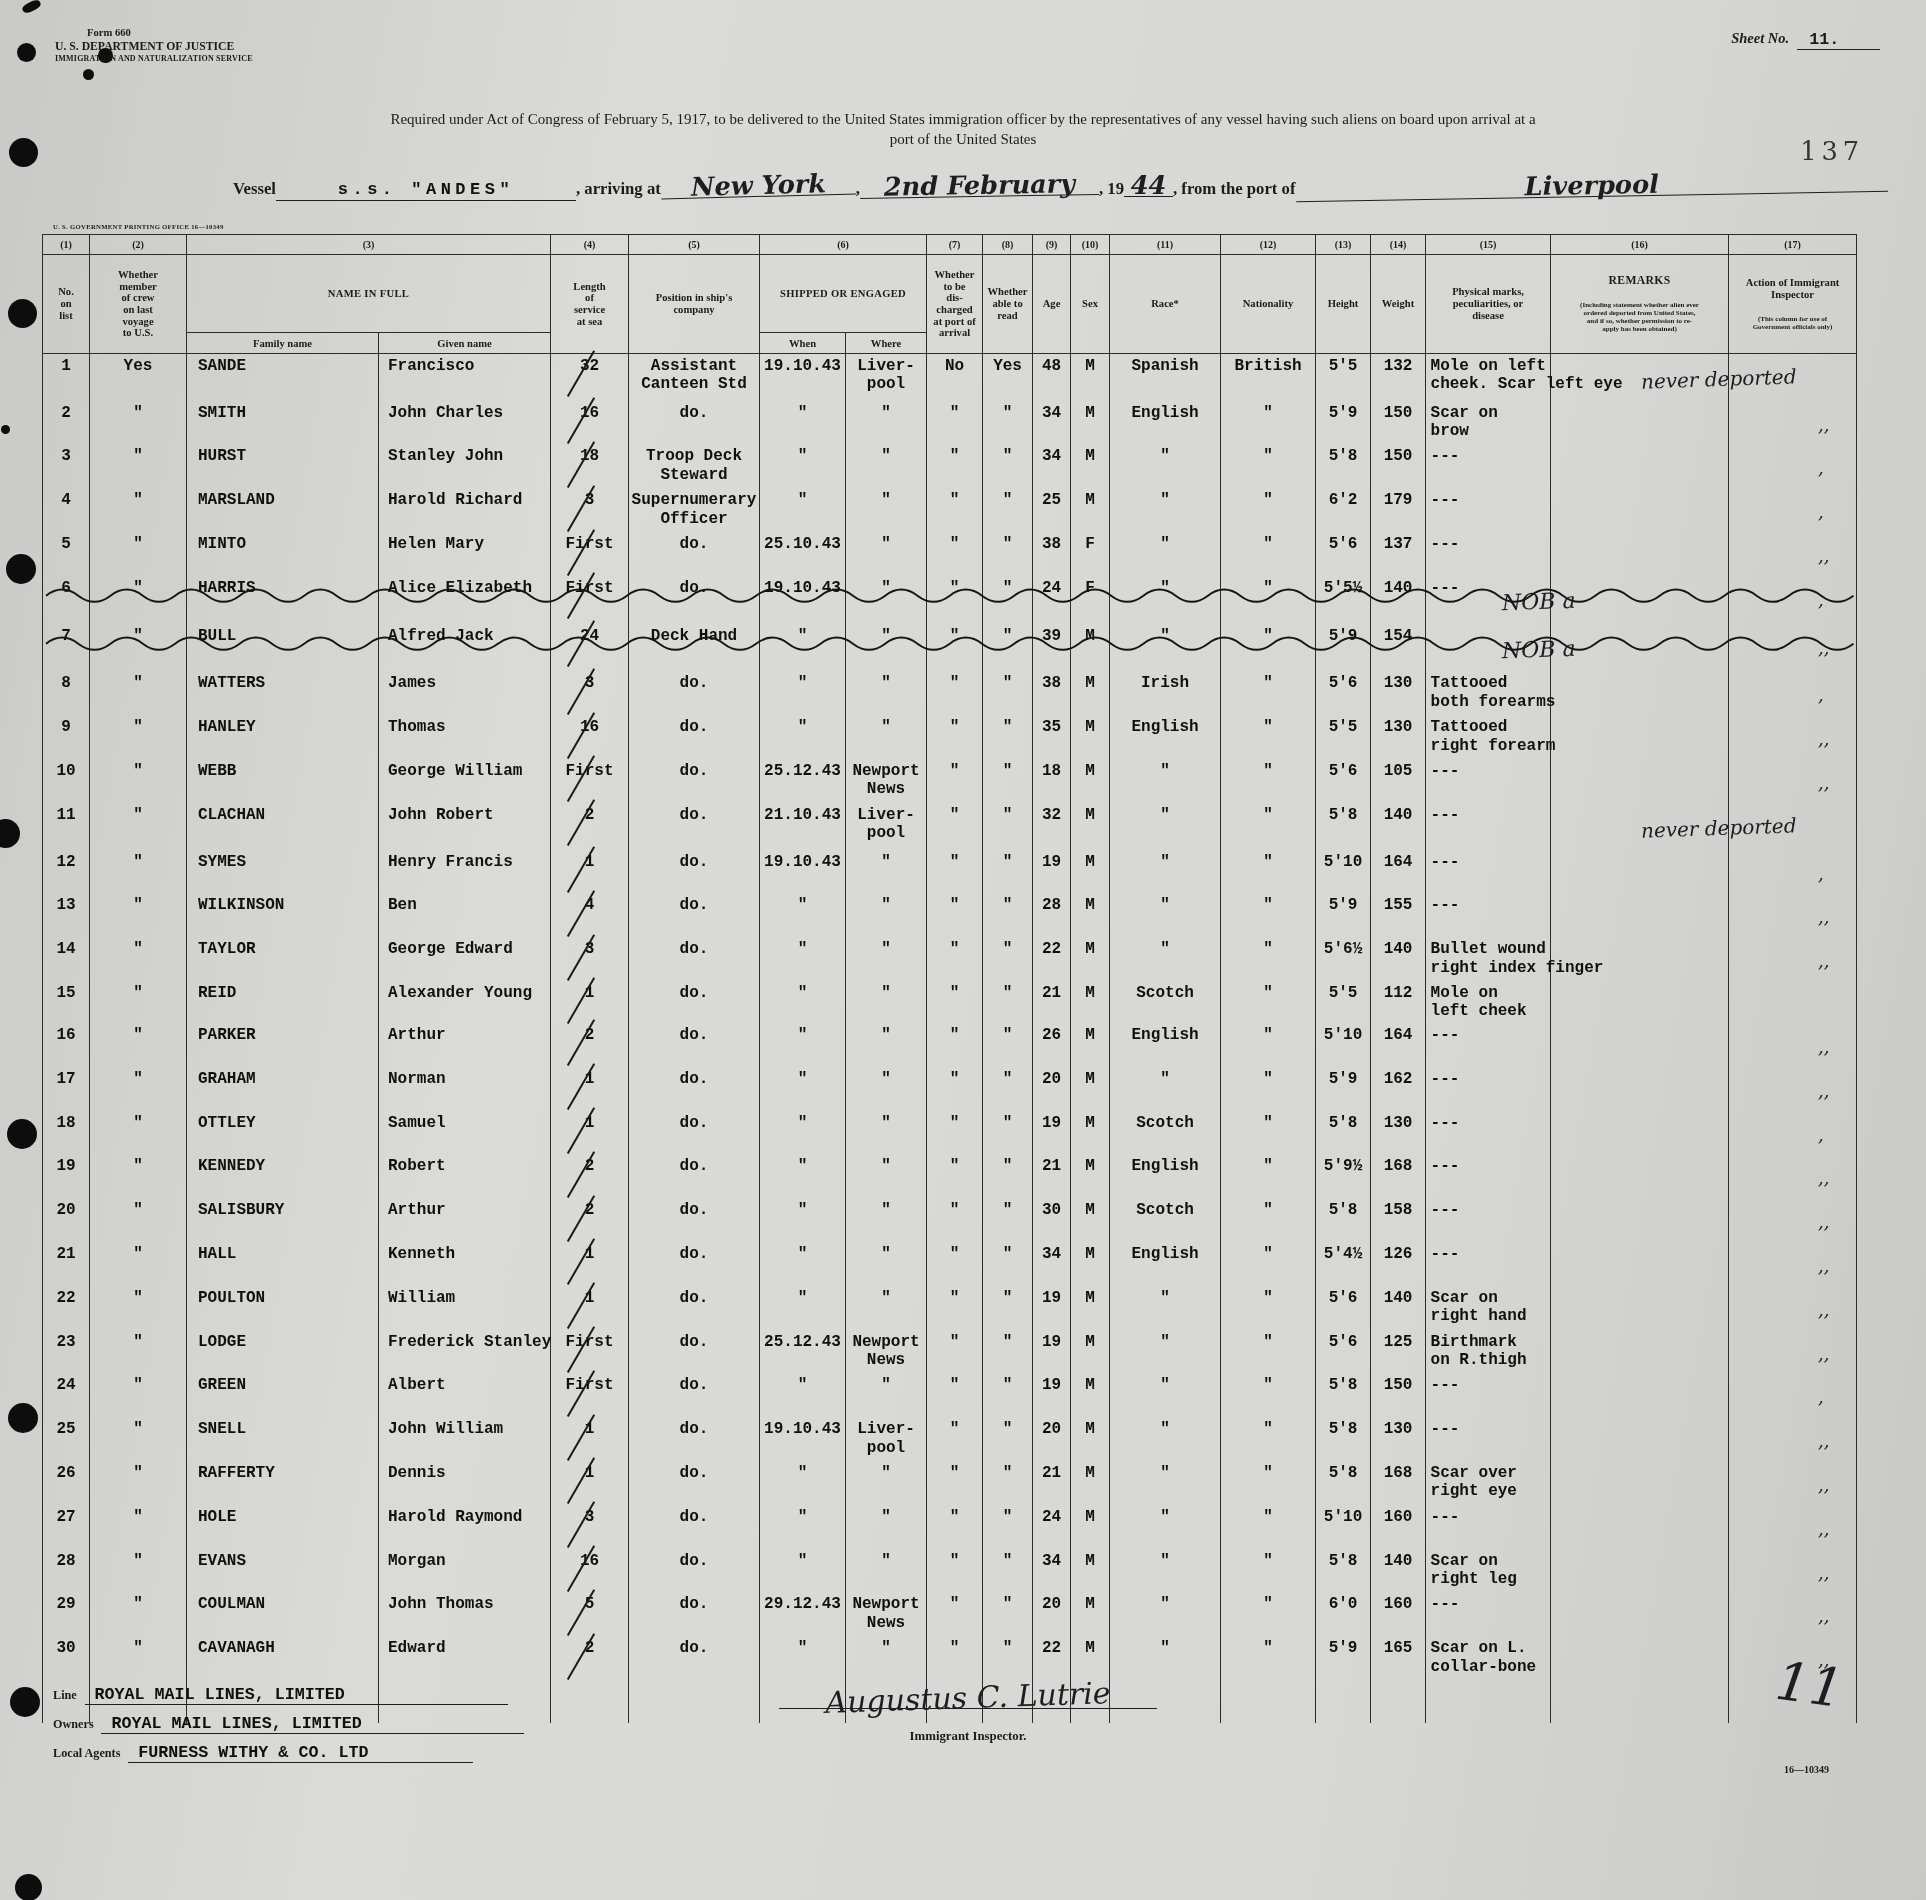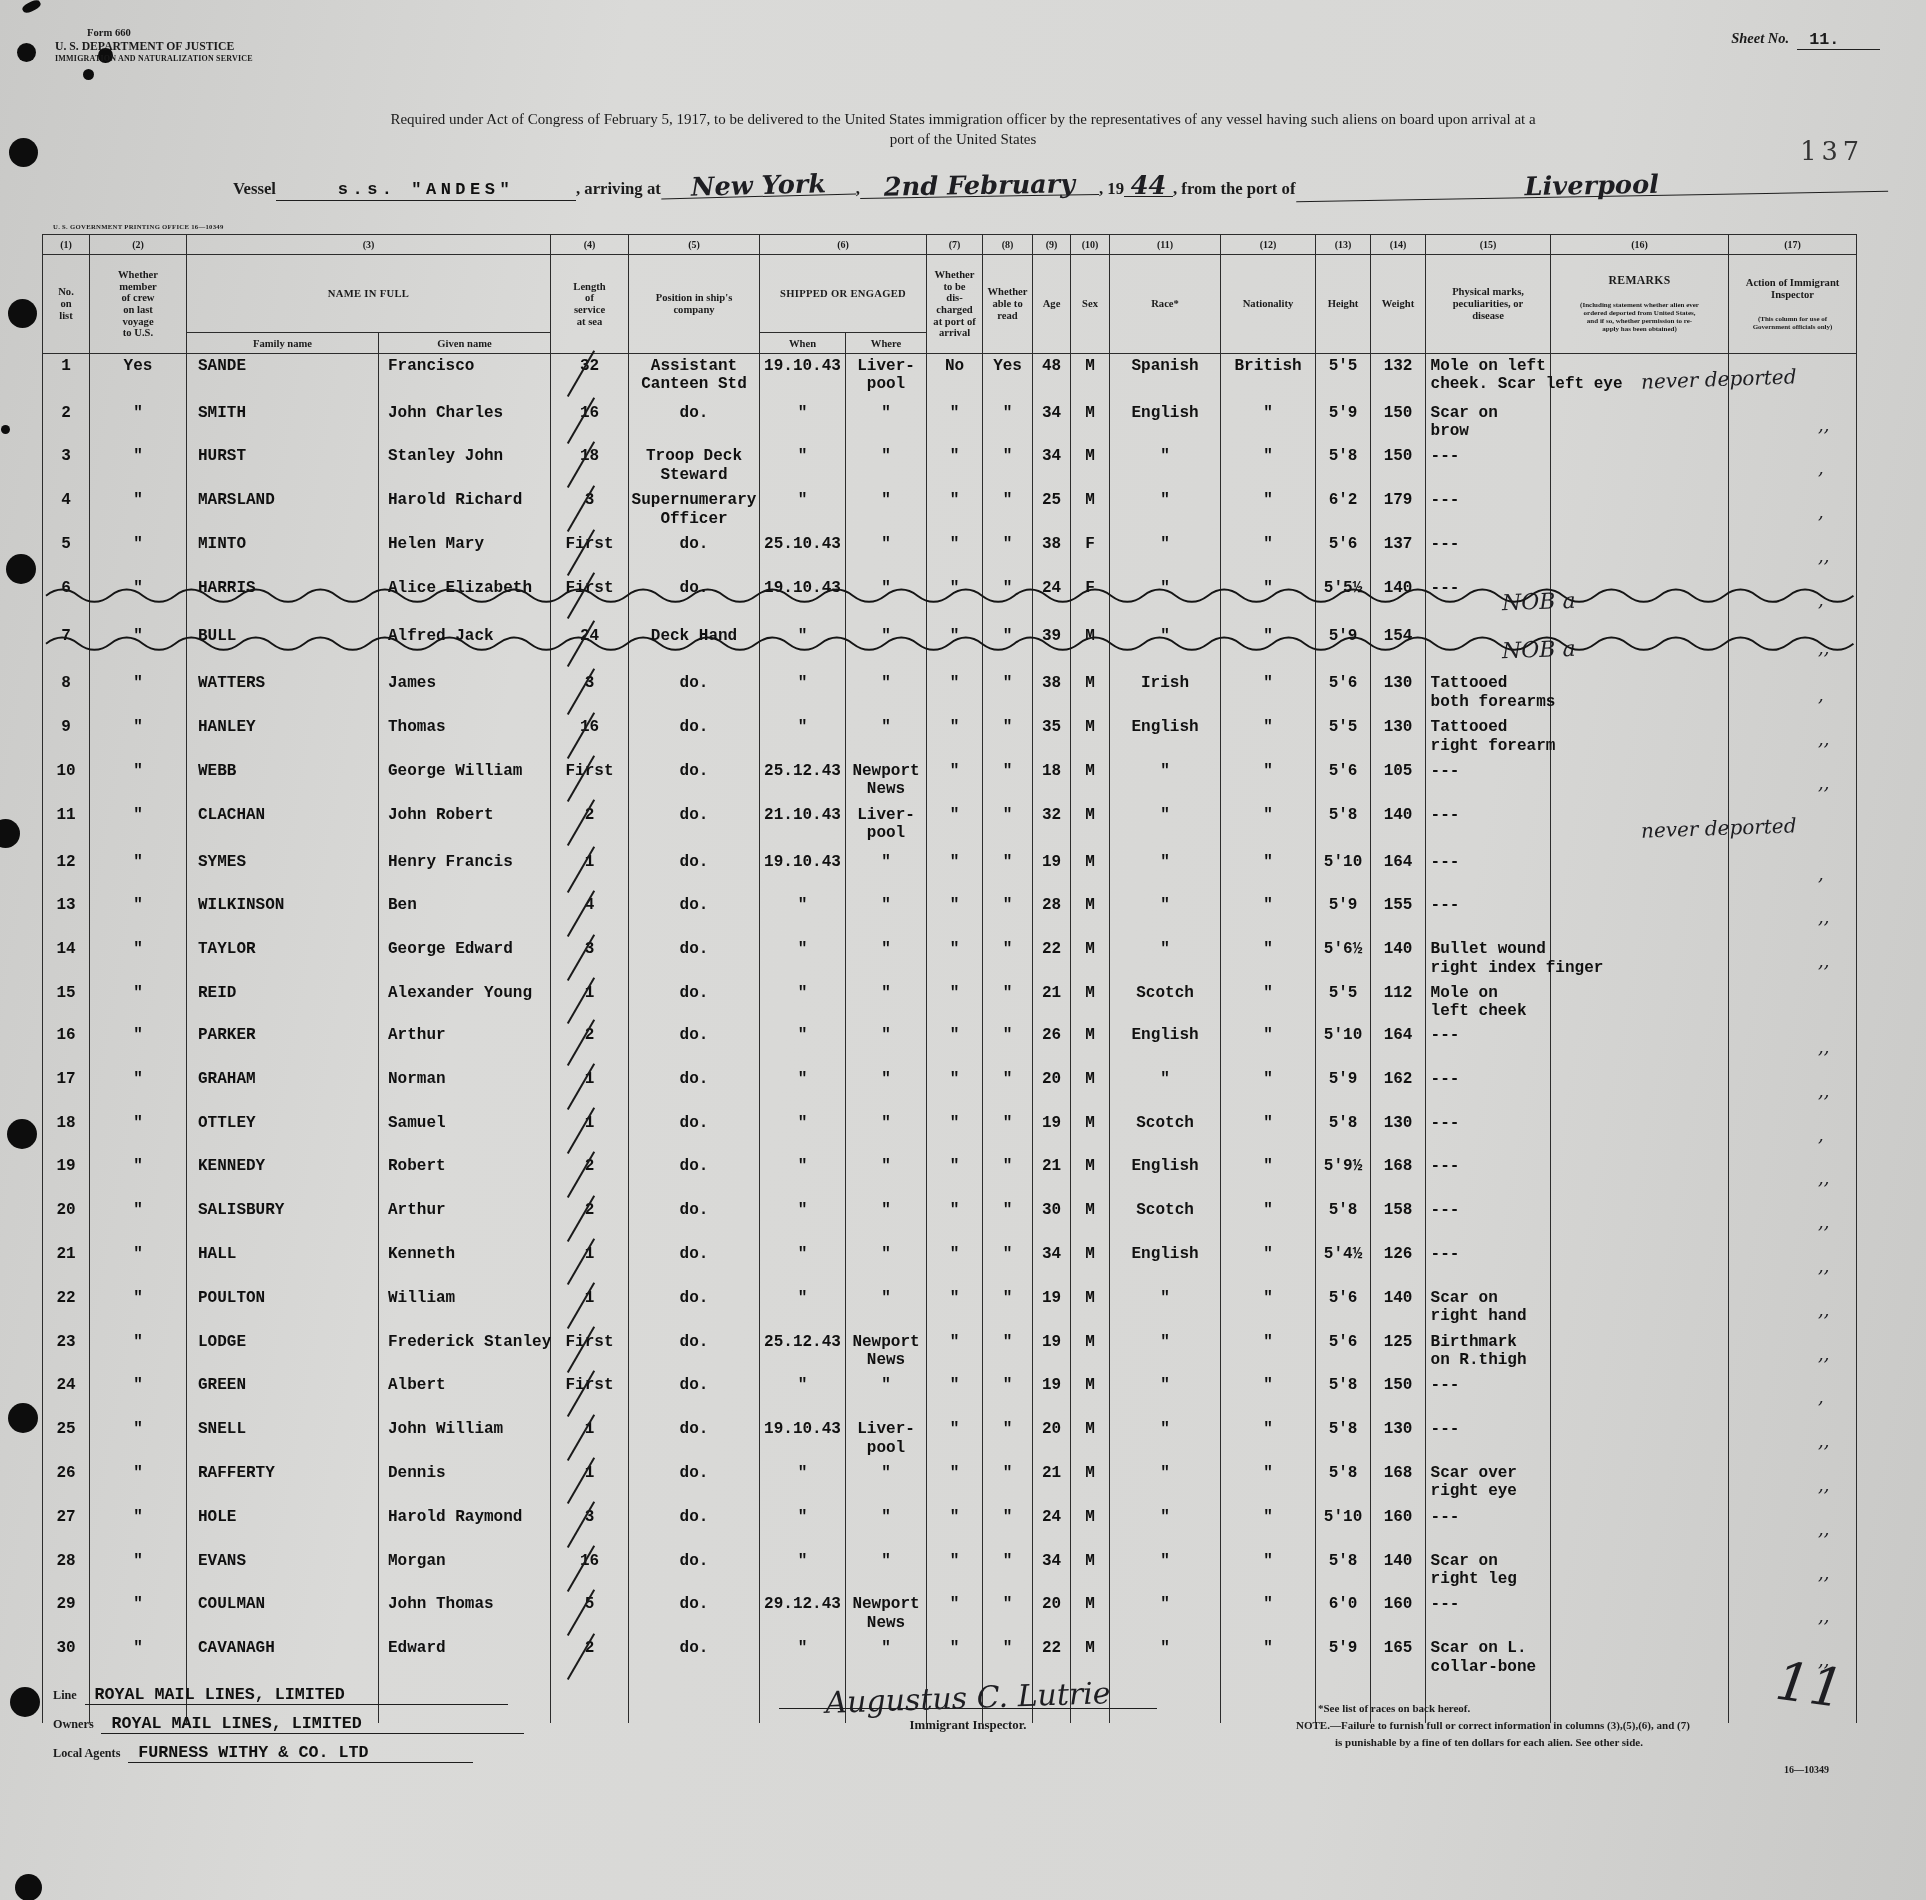--- a/index.html
+++ b/index.html
@@ -60,21 +60,21 @@
   .ditto{display:inline-block;font-size:18px;padding-left:71px}
 
   
   .f-left{position:absolute;left:53px;top:1685px}
   .f-row{display:flex;align-items:baseline;margin-bottom:9px}
   .f-label{font-size:12.2px;font-weight:bold;margin-right:7.8px}
   .f-val{font-size:16.7px;border-bottom:1.7px solid #1e1e1e;min-width:423px;padding:0 5.6px 0 10px}
   .f-sign{position:absolute;left:779px;top:1680px;width:378px;text-align:center}
   .sig{font-size:30px;transform:rotate(-2deg)}
   .sig-line{height:0;border-bottom:1.7px solid #1e1e1e;margin-top:-6.7px}
-  .sig-label{font-size:12.8px;font-weight:bold;margin-top:9px}
+  .sig-label{font-size:12.8px;font-weight:bold;margin-top:20px}
   .f-notes{position:absolute;left:1296px;top:1700px;width:545px;font-size:11px;font-weight:bold;line-height:17px}
   .n1{padding-left:22px}
   .n3{padding-left:39px}
   .f-hand11{position:absolute;right:83px;top:1654px;font-size:53px;transform:rotate(8deg)}
   .f-code{position:absolute;right:97px;top:1764px;font-size:10px;font-weight:bold}
 </style>
 </head>
 <body>
 
 <div class="page">
@@ -1037,23 +1037,18 @@
       <span class="f-val typed" style="min-width:345px">FURNESS WITHY &amp; CO. LTD</span>
     </div>
   </div>
 
   <div class="f-sign">
     <div class="sig hand">Augustus C. Lutrie</div>
     <div class="sig-line"></div>
     <div class="sig-label">Immigrant Inspector.</div>
   </div>
 
-  <div class="f-notes">
-    <div class="n1">*See list of races on back hereof.</div>
-    <div class="n2">NOTE.—Failure to furnish full or correct information in columns (3),(5),(6), and (7)</div>
-    <div class="n3">is punishable by a fine of ten dollars for each alien.   See other side.</div>
-  </div>
 
   <div class="f-hand11 hand">11</div>
   <div class="f-code">16—10349</div>
 
 </div>
 
 
 </body></html>

